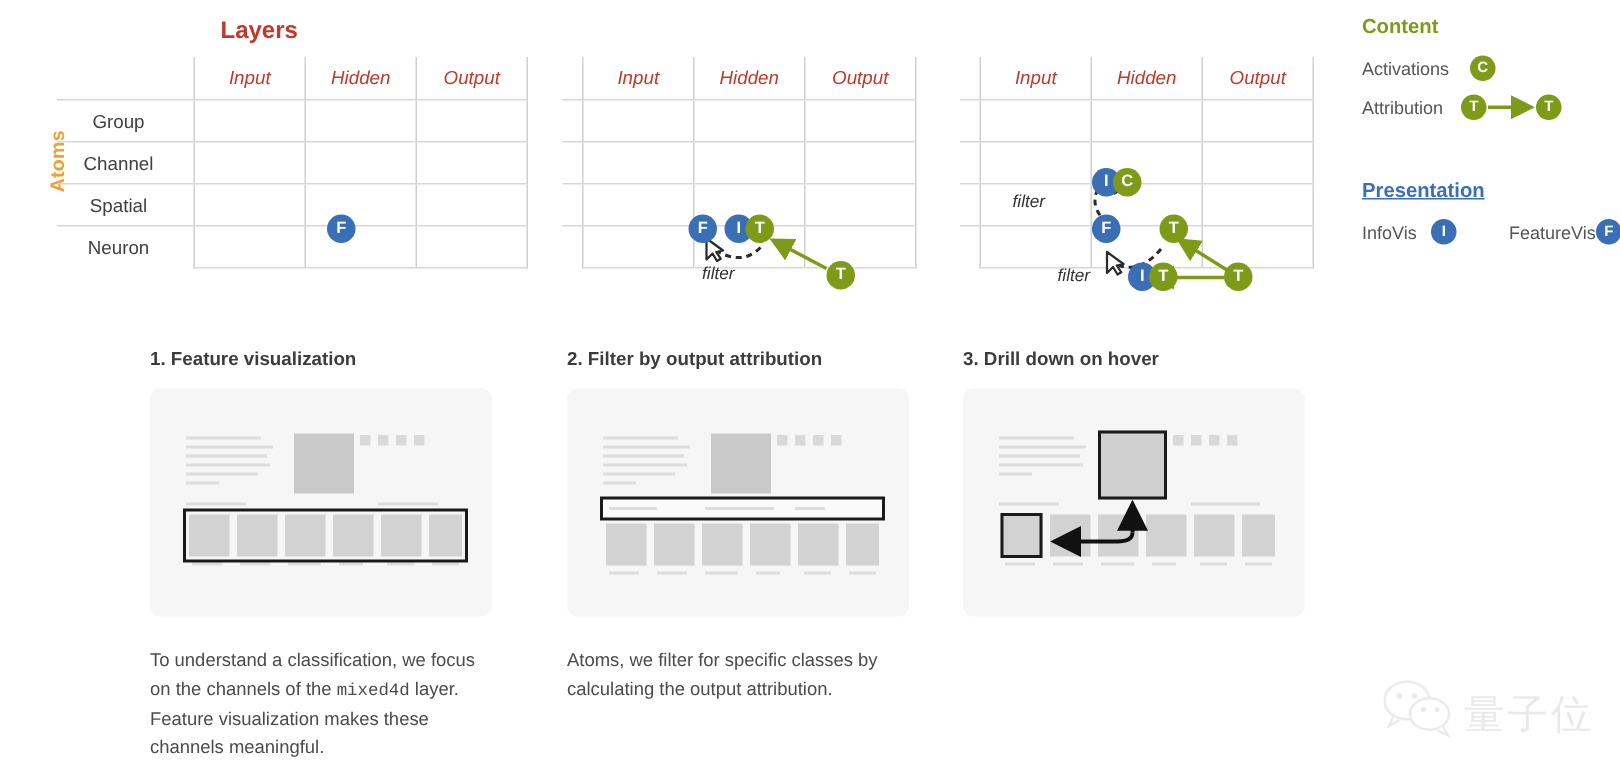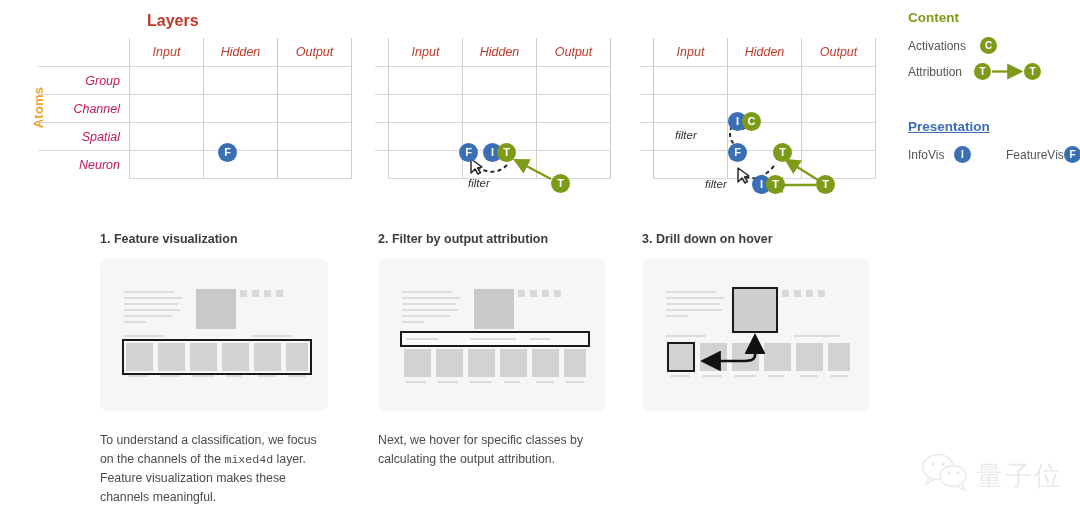--- a/index.html
+++ b/index.html
@@ -63,24 +63,23 @@
     height: 28px;
     text-align: center;
     color: #c0392b;
     font-style: italic;
     font-size: 12.5px;
   }
   .grid-table tr.hdr td.rowlabelcell { border-bottom: none; }
   .rowlabelcell {
     border-top: none !important;
     border-bottom: none !important;
-    text-align: right;
+    text-align: center;
     padding-right: 9px !important;
-    color: #be185d;
-    font-style: italic;
+    color: #404040;
     font-size: 12.5px;
     width: 82px;
   }
   .grid-table tr.rowline td.rowlabelcell {
     border-top: 1px solid #d8d8d8 !important;
   }
   .col { width: 73px; }
 
   
   .badge {
@@ -439,21 +438,21 @@
     <div class="mk mk-line" style="left:60px;  top:122px; width:20px;"></div>
     <div class="mk mk-line" style="left:92px;  top:122px; width:22px;"></div>
     <div class="mk mk-line" style="left:126px; top:122px; width:16px;"></div>
     <div class="mk mk-line" style="left:158px; top:122px; width:18px;"></div>
     <div class="mk mk-line" style="left:188px; top:122px; width:18px;"></div>
     <div class="hl-box" style="left:22px; top:72px; width:190px; height:16px; background:#fafafa;"></div>
     <div class="mk mk-line" style="left:28px; top:79px; width:32px; z-index:3;"></div>
     <div class="mk mk-line" style="left:92px; top:79px; width:46px; z-index:3;"></div>
     <div class="mk mk-line" style="left:152px; top:79px; width:20px; z-index:3;"></div>
   </div>
-  <div class="panel-caption">Next, we hover for specific classes by calculating the output attribution.</div>
+  <div class="panel-caption">Atoms, we filter for specific classes by calculating the output attribution.</div>
 </div>
 
 <div class="panel" style="left:642px;">
   <div class="panel-title">3. Drill down on hover</div>
   <div class="panel-thumb">
     <div class="mk mk-line" style="left:24px; top:32px; width:50px;"></div>
     <div class="mk mk-line" style="left:24px; top:38px; width:58px;"></div>
     <div class="mk mk-line" style="left:24px; top:44px; width:54px;"></div>
     <div class="mk mk-line" style="left:24px; top:50px; width:56px;"></div>
     <div class="mk mk-line" style="left:24px; top:56px; width:22px;"></div>

